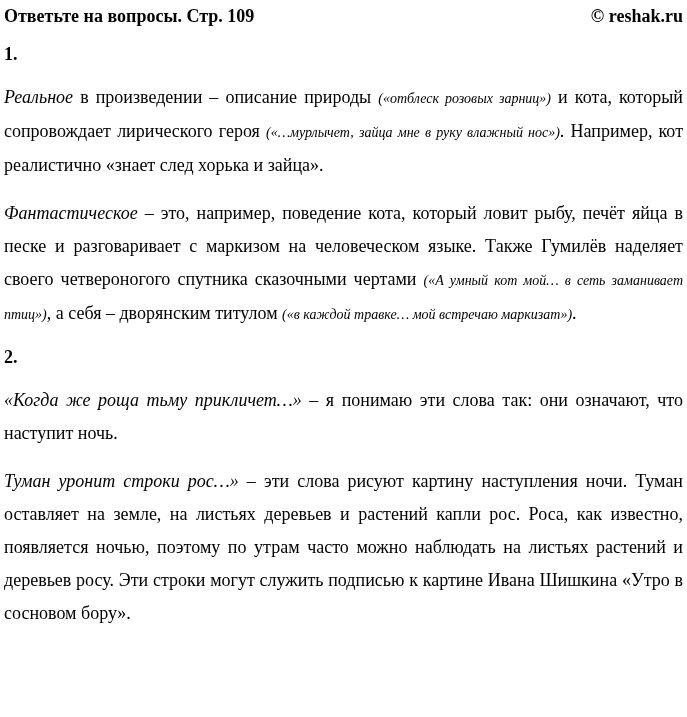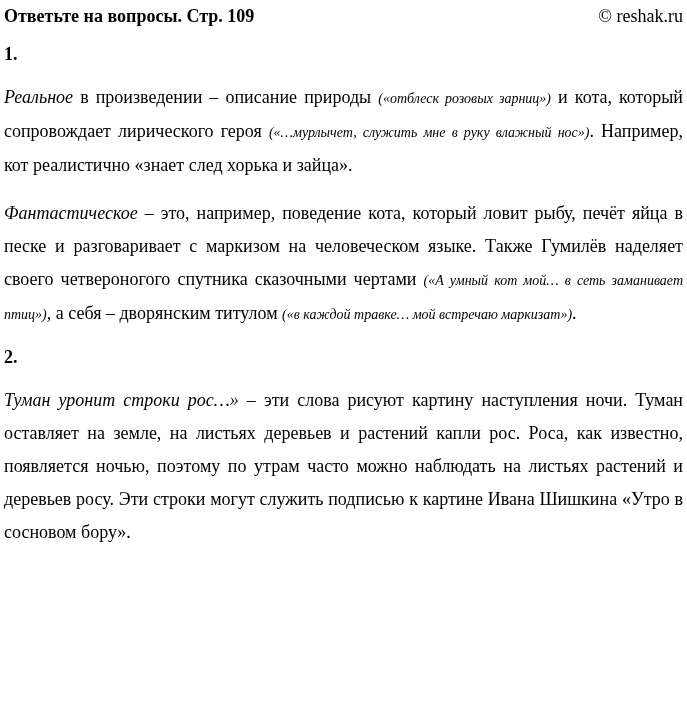--- a/index.html
+++ b/index.html
@@ -19,21 +19,21 @@
     overflow: hidden;
   }
   .page-header {
     display: flex;
     justify-content: space-between;
     align-items: baseline;
     font-size: 18px;
     line-height: 23px;
   }
   .h-title { font-weight: 700; }
-  .h-brand { font-weight: 400; }
+  .h-brand { font-weight: 700; }
   .qnum {
     font-weight: 700;
     font-size: 18px;
     line-height: 23px;
     margin: 15px 0 0 0;
   }
   .para {
     font-size: 18px;
     line-height: 33px;
     text-align: justify;
@@ -59,23 +59,24 @@
     <text x="4" y="132" font-family="Liberation Serif, serif" font-size="95" fill="none" stroke="#9c9c9c" stroke-width="1.2">©</text>
   </svg>
 
   <div class="page-header">
     <span class="h-title">Ответьте на вопросы. Стр. 109</span>
     <span class="h-brand">© reshak.ru</span>
   </div>
 
   <p class="qnum">1.</p>
 
-  <p class="para"><span class="bi">Реальное</span><span> в произведении – описание природы </span><span class="qt">(«отблеск розовых зарниц»)</span><span> и кота, который сопровождает лирического героя </span><span class="qt">(«…мурлычет, служить мне в руку влажный нос»)</span><span>. Например, кот реалистично «знает след хорька и зайца».</span></p>
+  <p class="para"><span class="bi">Реальное</span><span> в произведении – описание природы </span><span class="qt">(«отблеск розовых зарниц»)</span><span> и кота, который сопровождает лирического героя </span><span class="qt">(«…мурлычет, зайца мне в руку влажный нос»)</span><span>. Например, кот реалистично «знает след хорька и зайца».</span></p>
 
   <p class="para"><span class="bi">Фантастическое</span><span> – это, например, поведение кота, который ловит рыбу, печёт яйца в песке и разговаривает с маркизом на человеческом языке. Также Гумилёв наделяет своего четвероногого спутника сказочными чертами </span><span class="qt">(«А умный кот мой… в сеть заманивает птиц»)</span><span>, а себя – дворянским титулом </span><span class="qt">(«в каждой травке… мой встречаю маркизат»)</span><span>.</span></p>
 
   <p class="qnum">2.</p>
 
+  <p class="para"><span class="it">«Когда же роща тьму прикличет…»</span><span> – я понимаю эти слова так: они означают, что наступит ночь.</span></p>
 
 
   <p class="para"><span class="it">Туман уронит строки рос…»</span><span> – эти слова рисуют картину наступления ночи. Туман оставляет на земле, на листьях деревьев и растений капли рос. Роса, как известно, появляется ночью, поэтому по утрам часто можно наблюдать на листьях растений и деревьев росу. Эти строки могут служить подписью к картине Ивана Шишкина «Утро в сосновом бору».</span></p>
 
 </div>
 
 </body></html>

